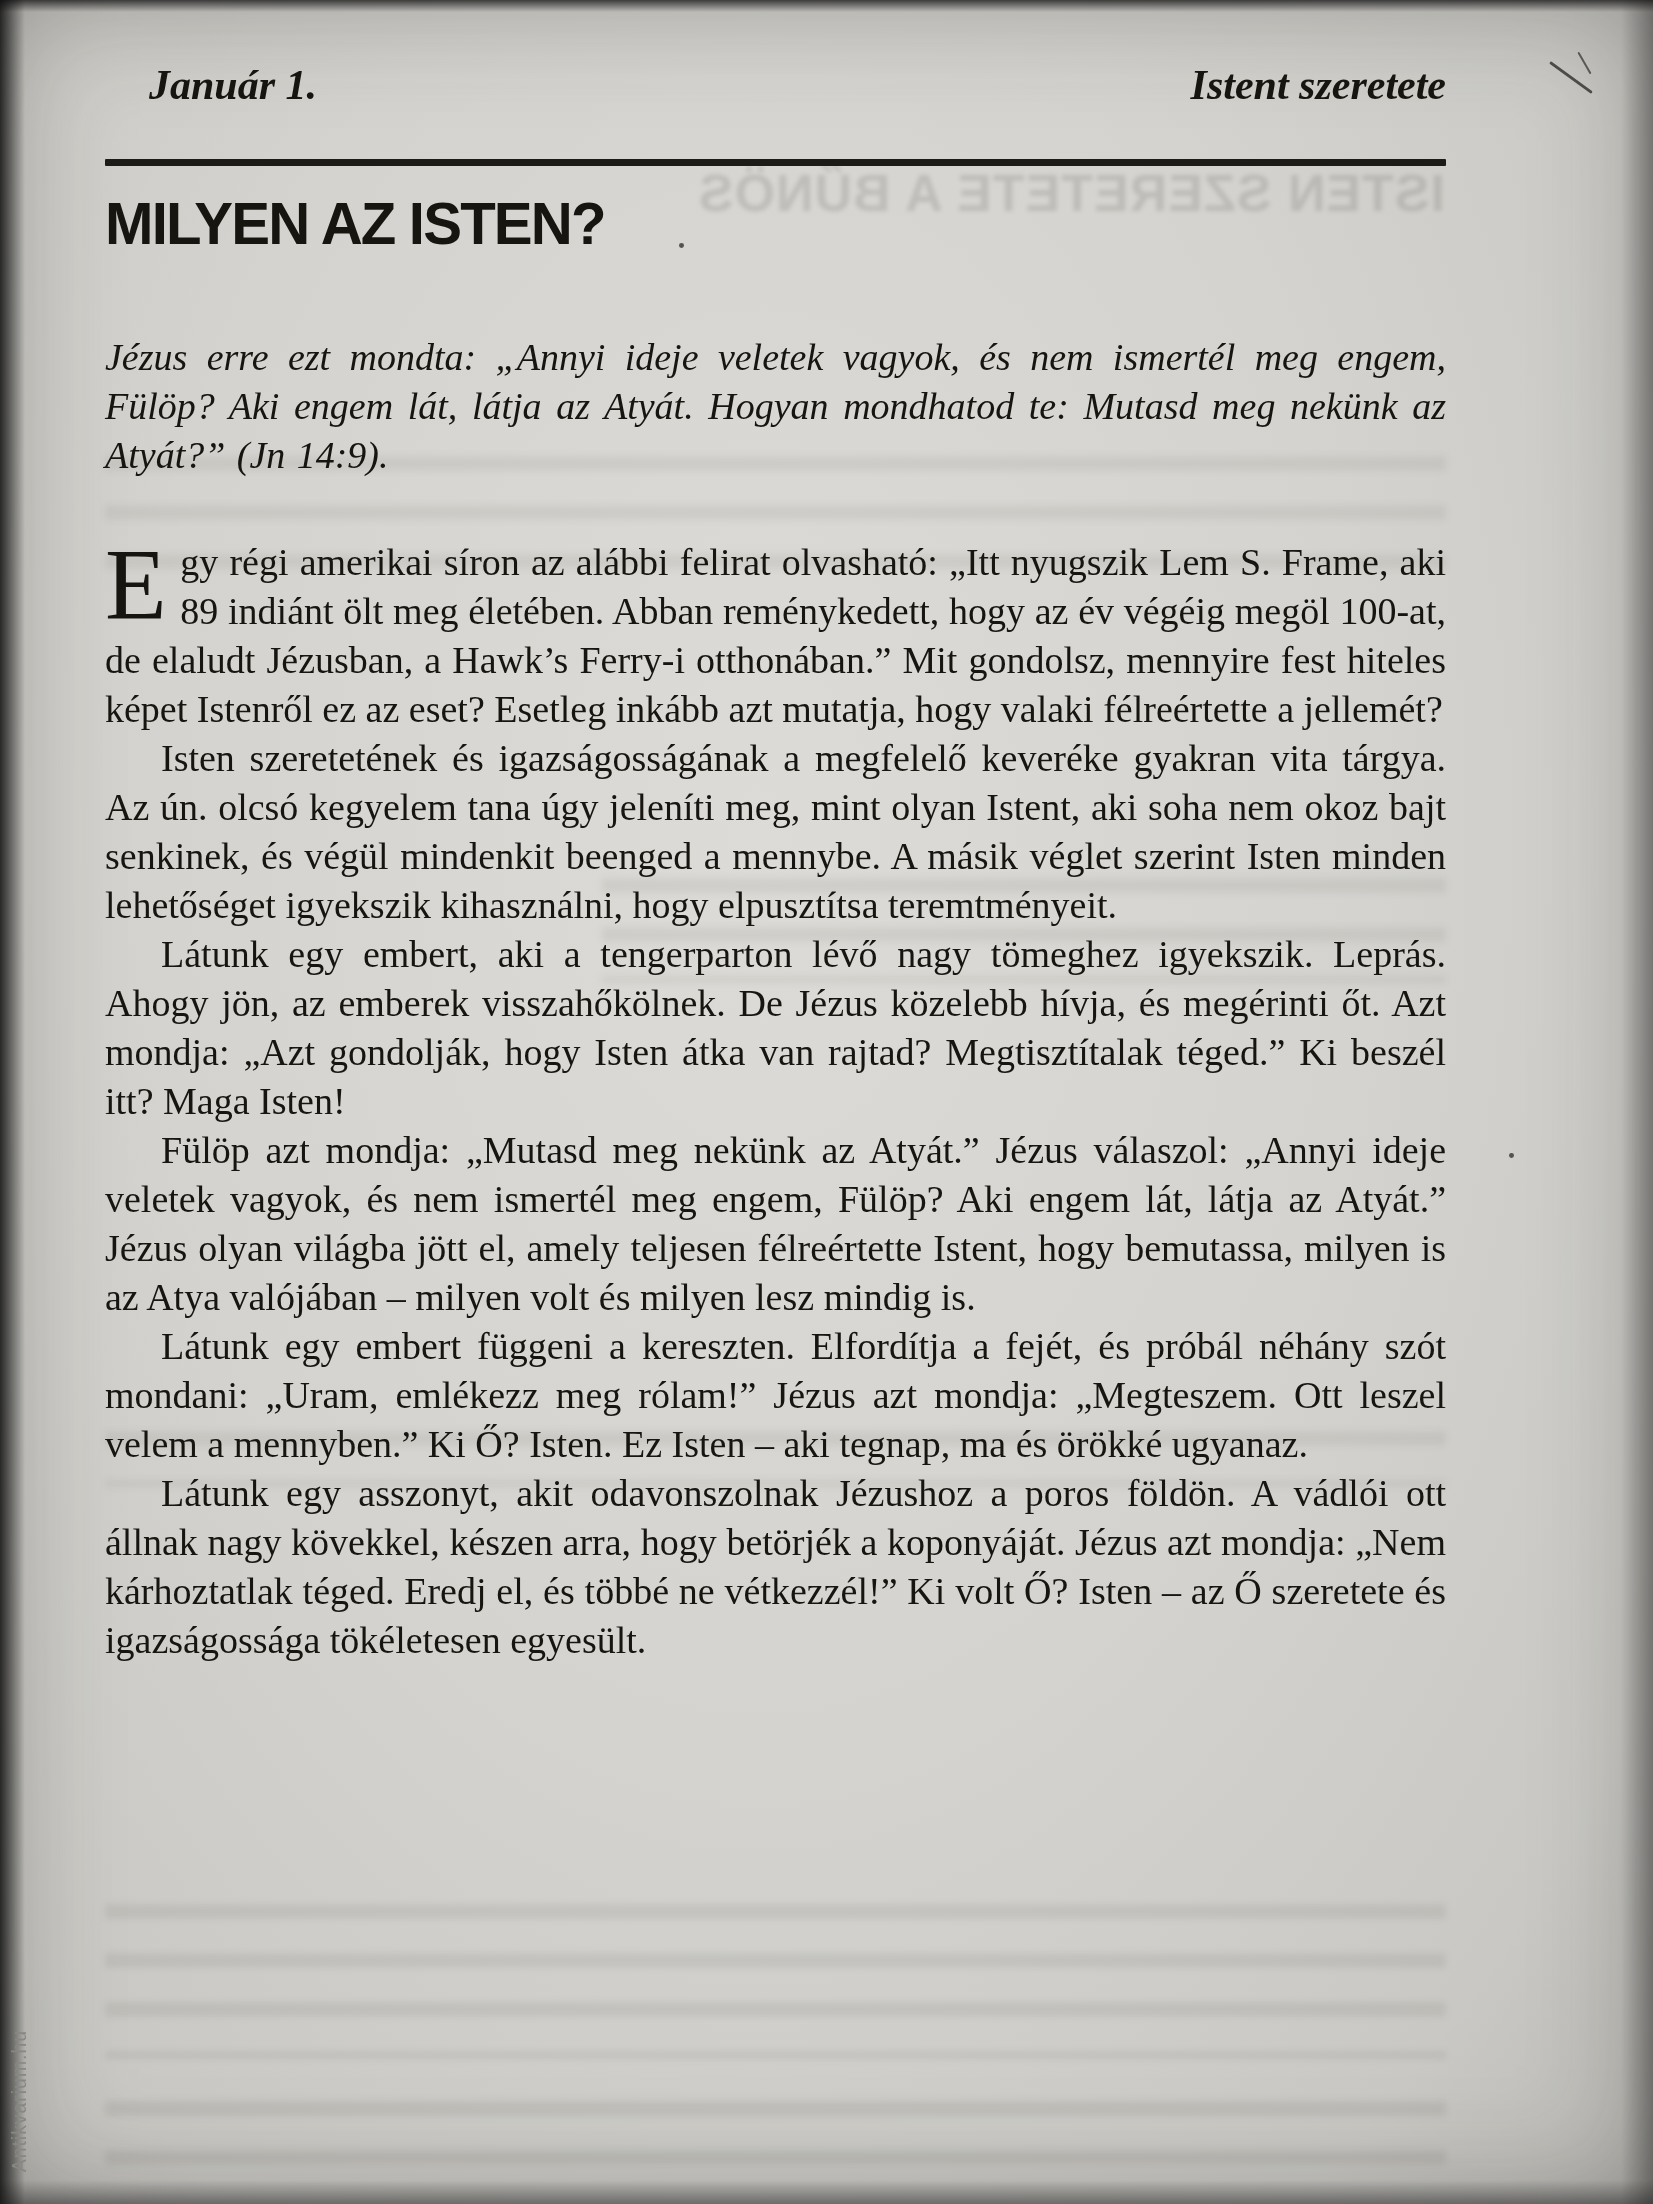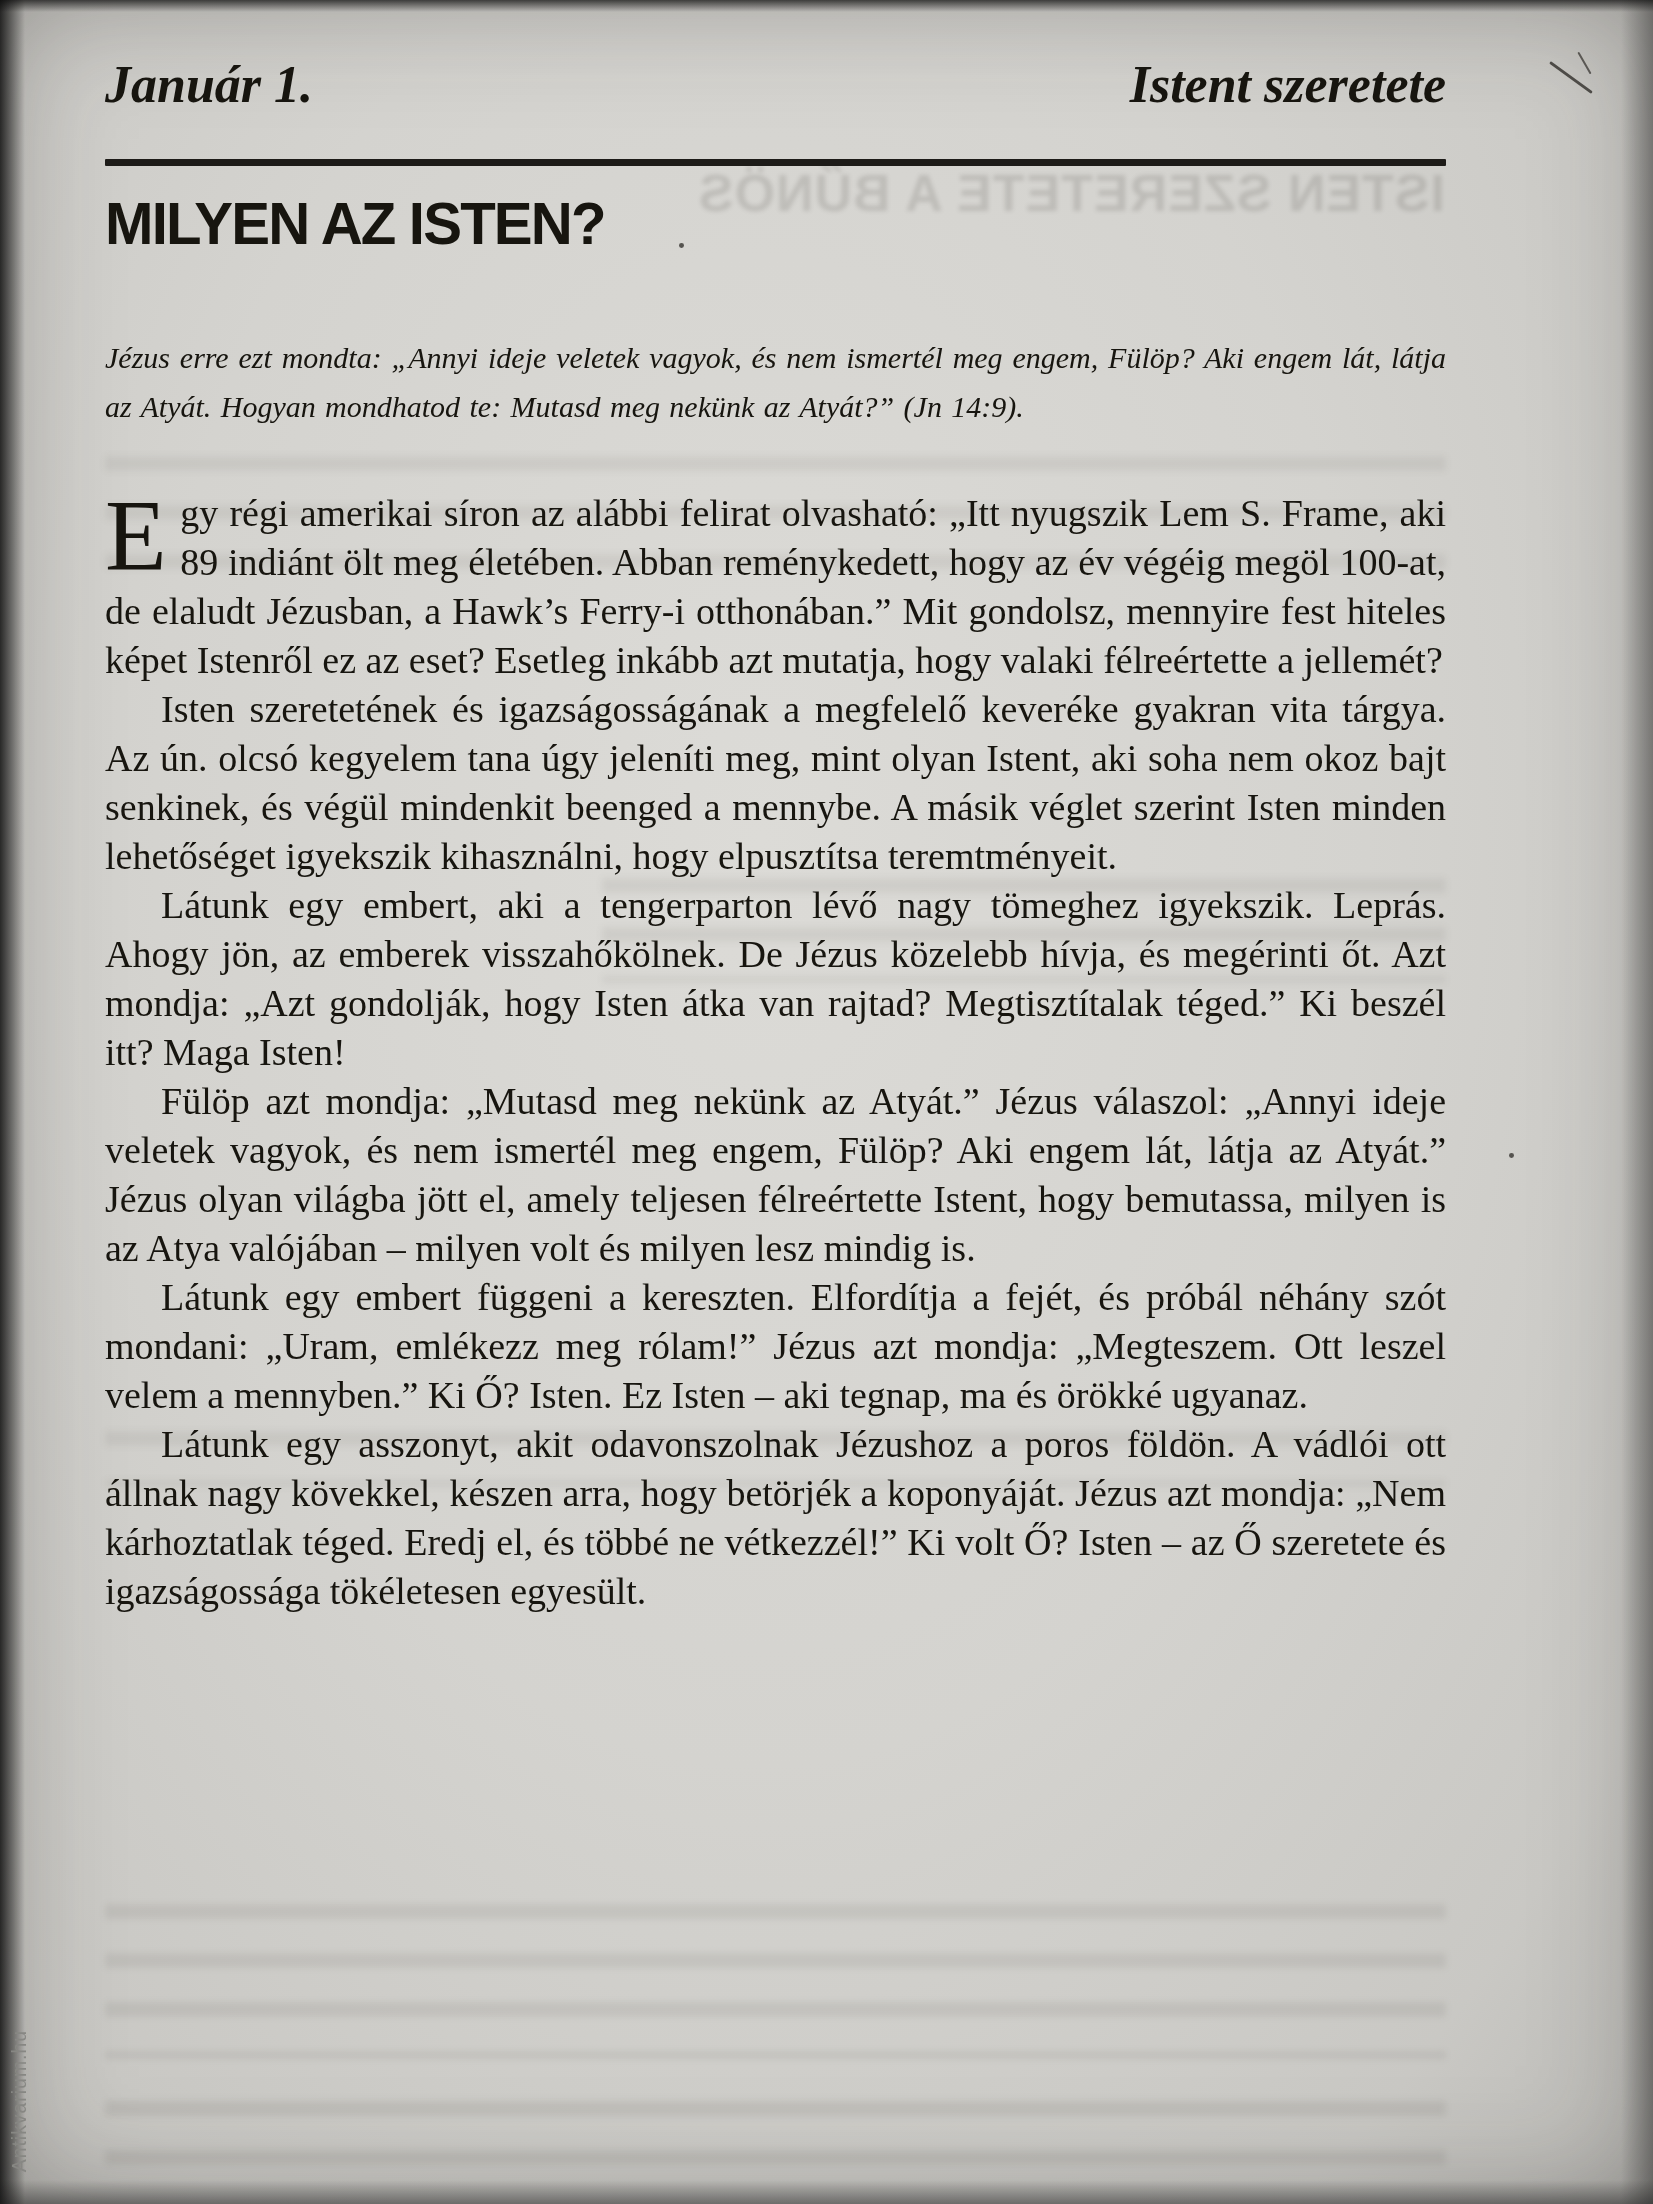--- a/index.html
+++ b/index.html
@@ -23,35 +23,35 @@
                 background:linear-gradient(to left, rgba(20,20,20,0.38), rgba(20,20,20,0) 100%); z-index:6; }
   .edge-bottom{ position:absolute; left:0; right:0; bottom:0; height:25px;
                 background:linear-gradient(to top, rgba(20,20,20,0.45), rgba(20,20,20,0) 100%); z-index:6; }
 
   .content {
     position:absolute; left:105px; top:0; width:1341px;
   }
   .running-head {
     margin-top:60px;
     display:flex; justify-content:space-between; align-items:center;
-    font-style:italic; font-weight:700; font-size:52px; line-height:50px;
+    font-style:italic; font-weight:700; font-size:42px; line-height:50px;margin-left:44px;
   }
   .rule {
     margin-top:49px; height:6.8px; background:#1d1b18; border-radius:1px;
   }
   .chapter-title {
     margin-top:25px;
     font-family:"Liberation Sans","DejaVu Sans",sans-serif;
     font-weight:700; font-size:60px; line-height:66px;
     letter-spacing:-1.9px;
     transform:scaleX(0.97); transform-origin:left;
   }
   .epigraph {
     margin-top:76px;
-    font-style:italic; font-size:30px; line-height:49px;
+    font-style:italic; font-size:38px; line-height:49px;
     text-align:justify;
     word-spacing:1.9px;
   }
   .body-text {
     margin-top:58px;
     font-size:38px; line-height:49px;
     text-align:justify;
     hyphens:auto;
   }
   .body-text p { margin:0; text-indent:56px; }

